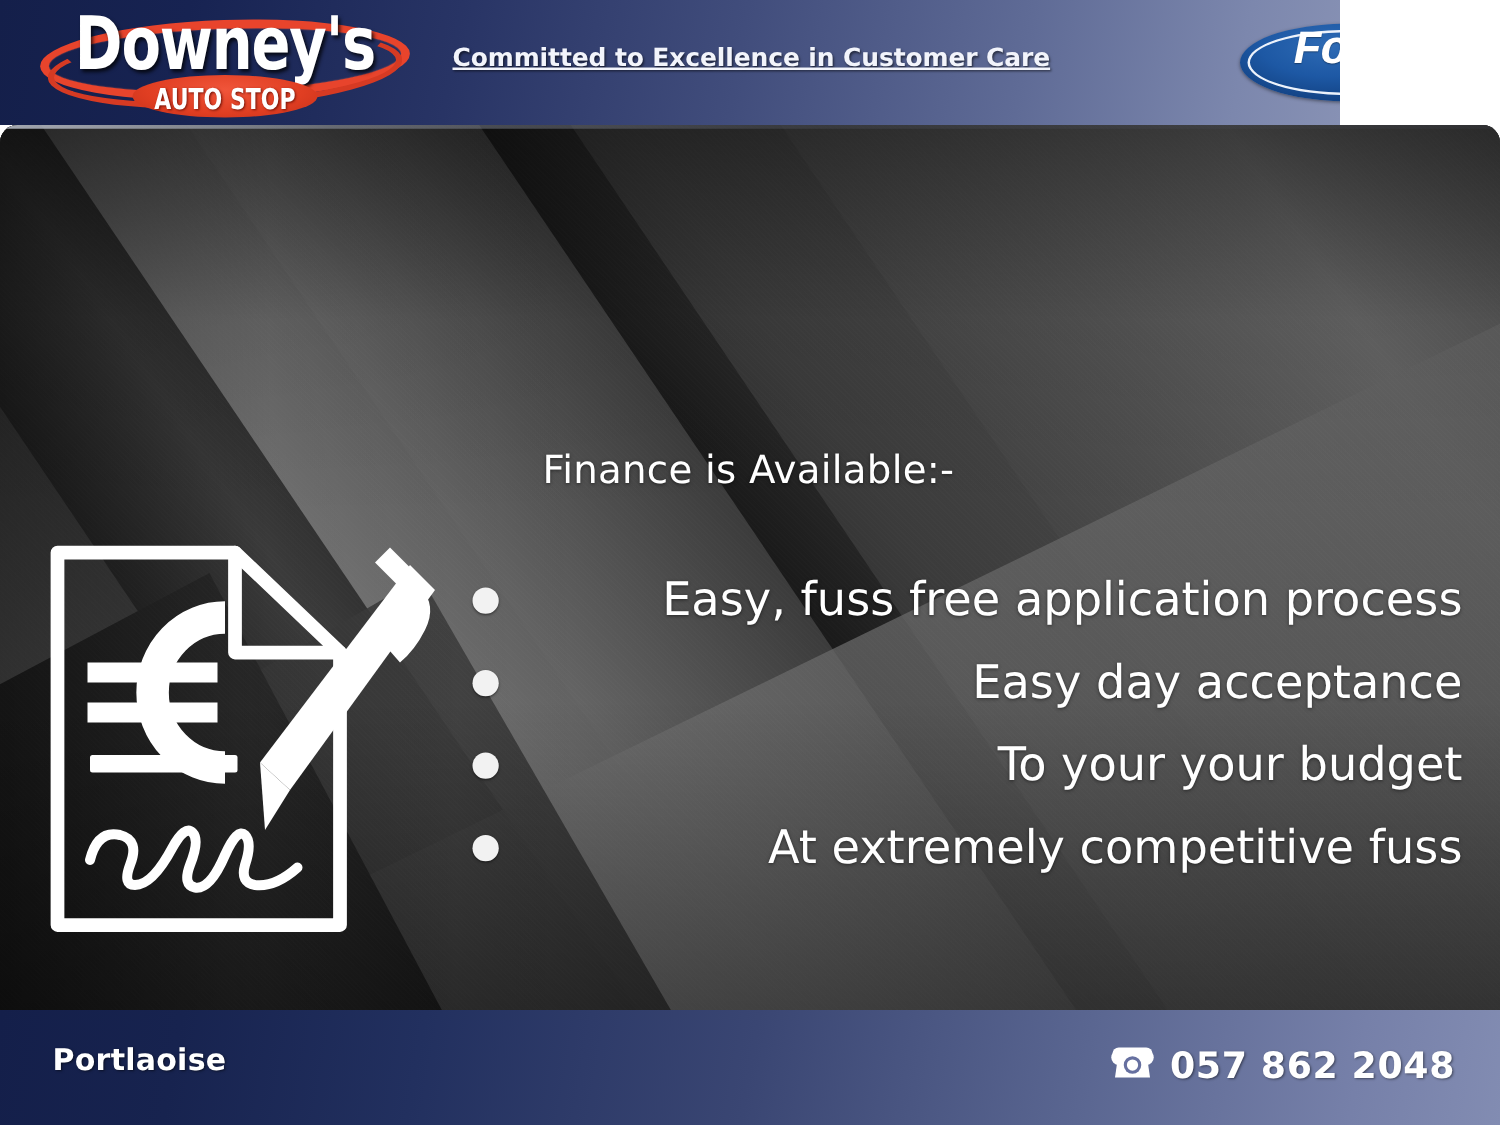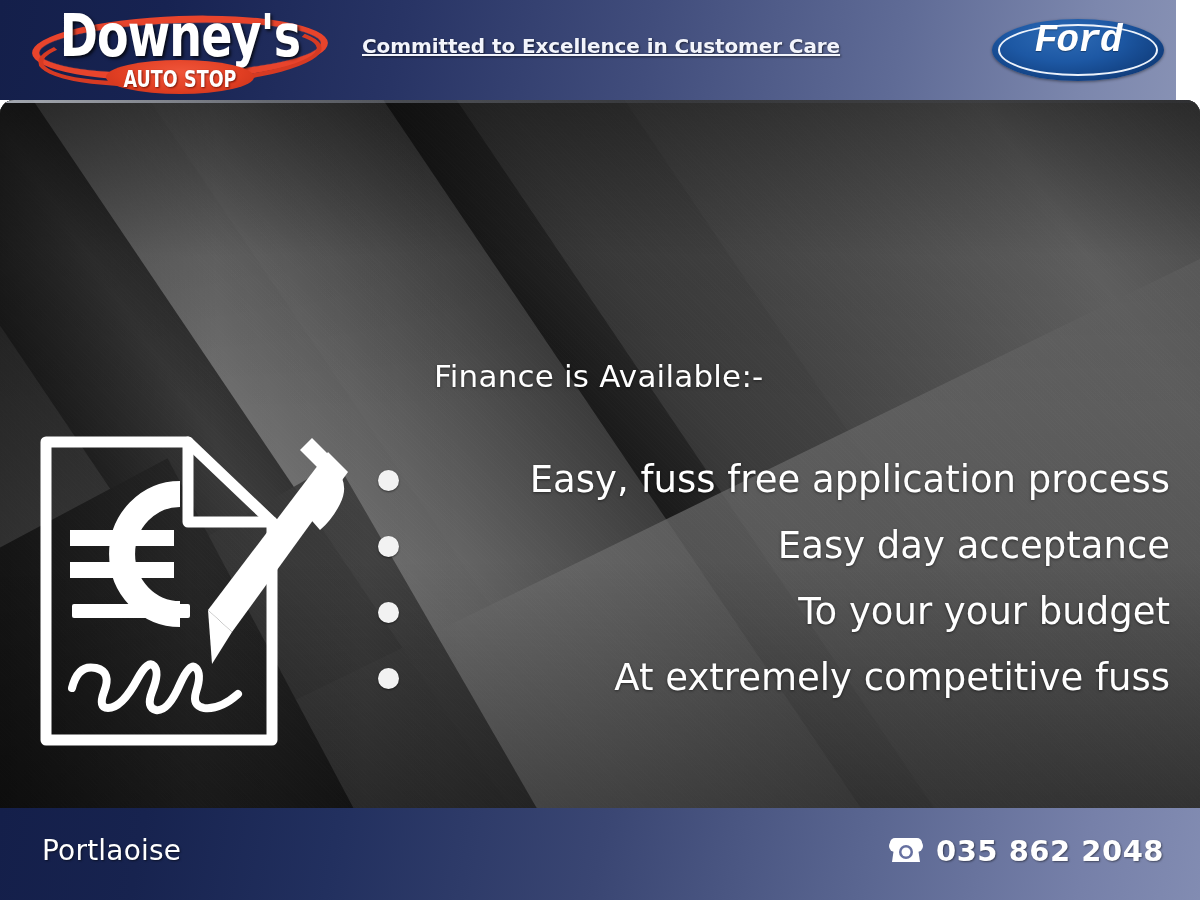--- a/index.html
+++ b/index.html
@@ -18,21 +18,21 @@
     position: relative;
     width: 1200px;
     height: 900px;
     overflow: hidden;
   }
 
   
   #header {
     position: absolute;
     left: 0; top: 0;
-    width: 1176px;
+    width: 1072px;
     height: 100px;
     background: linear-gradient(100deg,
         #141f4a 0%,
         #172352 14%,
         #283465 34%,
         #414d7c 55%,
         #5f6b96 76%,
         #7c87ad 92%,
         #8791b4 100%);
     overflow: hidden;
@@ -347,22 +347,22 @@
         #3a4673 50%,
         #5a6691 72%,
         #7680a9 90%,
         #828cb2 100%);
   }
   #location {
     position: absolute;
     left: 42px;
     top: 26px;
     font-family: "DejaVu Sans", sans-serif;
-    font-weight: normal;
-    font-size: 28px;
+    font-weight: bold;
+    font-size: 24px;
     color: #ffffff;
     letter-spacing: 0.2px;
     text-shadow: 1px 1px 2px rgba(0,0,0,0.5);
   }
   #phone-block {
     position: absolute;
     right: 36px;
     top: 26px;
     display: flex;
     align-items: center;
@@ -482,17 +482,17 @@
 
           <ellipse cx="7" cy="12" rx="6" ry="6" fill="#ffffff"></ellipse>
           <ellipse cx="29" cy="12" rx="6" ry="6" fill="#ffffff"></ellipse>
 
           <path d="M6 14 L30 14 L32 28 L4 28 Z" fill="#ffffff"></path>
 
           <circle cx="18" cy="18" r="7" fill="#6670a0"></circle>
           <circle cx="18" cy="18" r="4.5" fill="#ffffff"></circle>
         </svg>
       </span>
-      <span id="phone-number">035 862 2048</span>
+      <span id="phone-number">057 862 2048</span>
     </div>
   </div>
 
 </div>
 
 </body></html>

